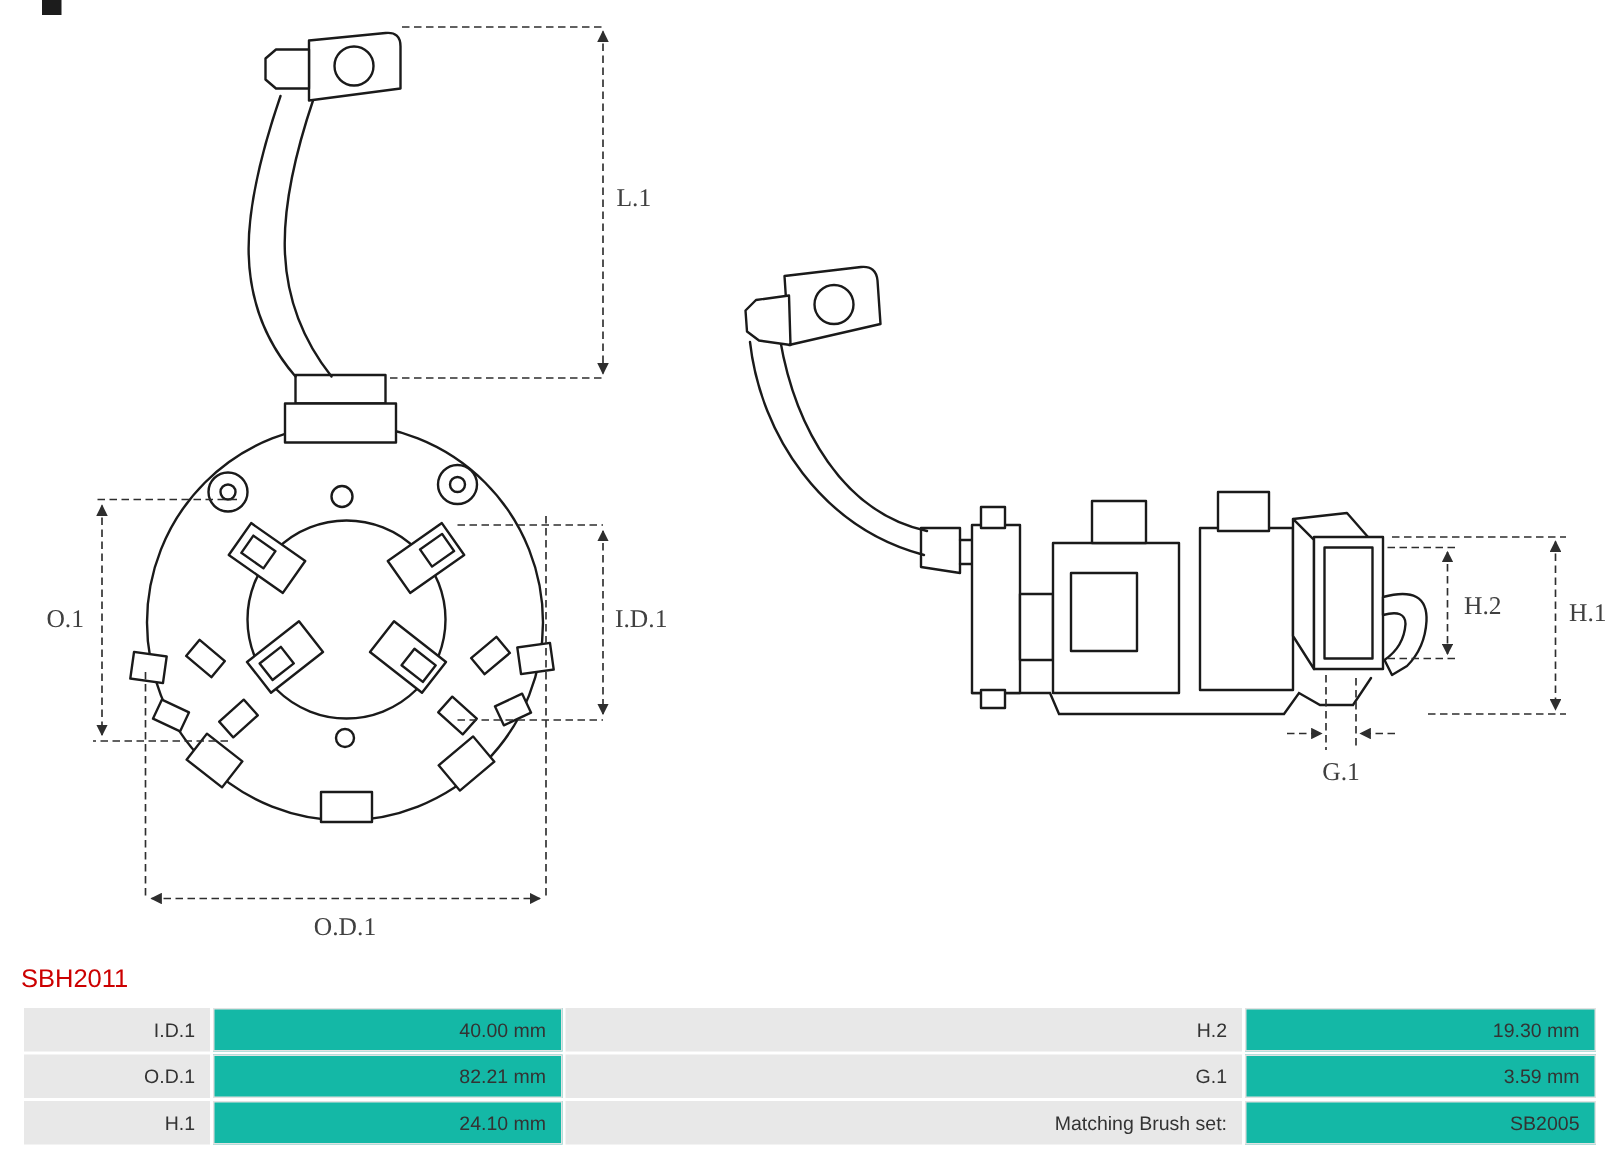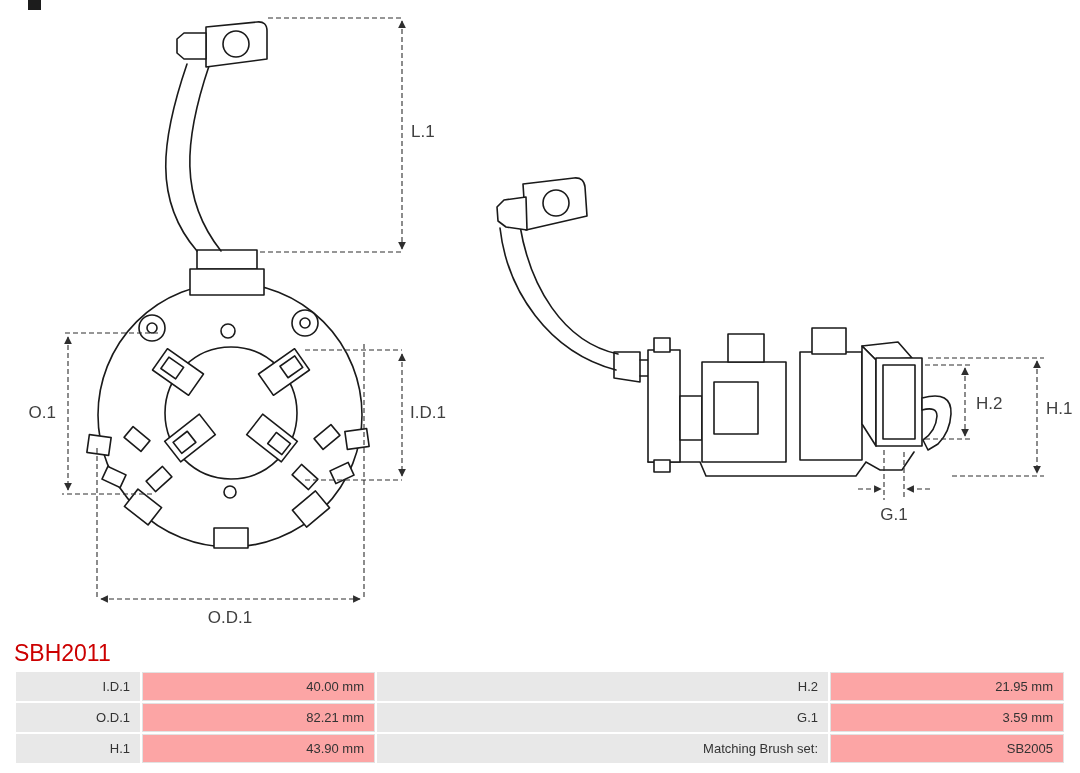--- a/index.html
+++ b/index.html
@@ -1,34 +1,34 @@
 <!DOCTYPE html>
 <html><head>
 <meta charset="utf-8">
 <style>
   html,body{margin:0;padding:0;}
   body{
     width:1080px;height:773px;background:#ffffff;overflow:hidden;
     font-family:"Liberation Sans",sans-serif;
   }
   .corner-mark{position:absolute;left:28px;top:0;width:13px;height:10px;background:#1c1c1c;}
-  .drawing-area{position:relative;width:966px;height:638px;}
+  .drawing-area{position:relative;width:966px;height:638px;font-family:Liberation Serif, serif;}
   svg text{user-select:none;}
   .ol{fill:#ffffff;stroke:#1a1a1a;stroke-width:1.6;stroke-linejoin:round;}
   .ln{fill:none;stroke:#1a1a1a;stroke-width:1.6;stroke-linecap:round;}
   .dim{stroke:#2e2e2e;stroke-width:1.1;stroke-dasharray:5 3;fill:none;}
   .dimlabel{font-size:17px;fill:#404040;}
-  .part-number{color:#cc0000;font-size:23px;line-height:22px;padding:4px 0 6px 14px;}
+  .part-number{color:#cc0000;font-size:17px;line-height:22px;padding:4px 0 6px 14px;}
   .spec-table{
     width:1052px;margin:0 14px;border-collapse:separate;border-spacing:2px;
     table-layout:fixed;font-size:13px;color:#333333;
   }
   .spec-table td{height:27px;padding:0 10px;text-align:right;vertical-align:middle;}
   td.lbl{background:#e8e8e8;}
-  td.val{background:#fca5a5;border:1px solid #e2e2e2;}
+  td.val{background:#14b8a6;border:1px solid #e2e2e2;}
 </style>
 </head>
 <body>
 
 <div class="corner-mark"></div>
 
 <div class="drawing-area">
 <svg width="1080" height="638" viewBox="0 0 1080 638">
   <defs>
     <marker id="arr" viewBox="0 0 10 10" refX="9" refY="5" markerWidth="7" markerHeight="7" orient="auto-start-reverse">
@@ -195,28 +195,28 @@
     <col style="width:124px">
       <col style="width:233px">
       <col>
       <col style="width:234px">
   </colgroup>
   <tbody>
     <tr>
       <td class="lbl">I.D.1</td>
       <td class="val">40.00 mm</td>
       <td class="lbl">H.2</td>
-      <td class="val">21.95 mm</td>
+      <td class="val">19.30 mm</td>
     </tr>
     <tr>
       <td class="lbl">O.D.1</td>
       <td class="val">82.21 mm</td>
       <td class="lbl">G.1</td>
       <td class="val">3.59 mm</td>
     </tr>
     <tr>
       <td class="lbl">H.1</td>
-      <td class="val">43.90 mm</td>
+      <td class="val">24.10 mm</td>
       <td class="lbl">Matching Brush set:</td>
       <td class="val">SB2005</td>
     </tr>
   </tbody>
 </table>
 
 </body></html>

